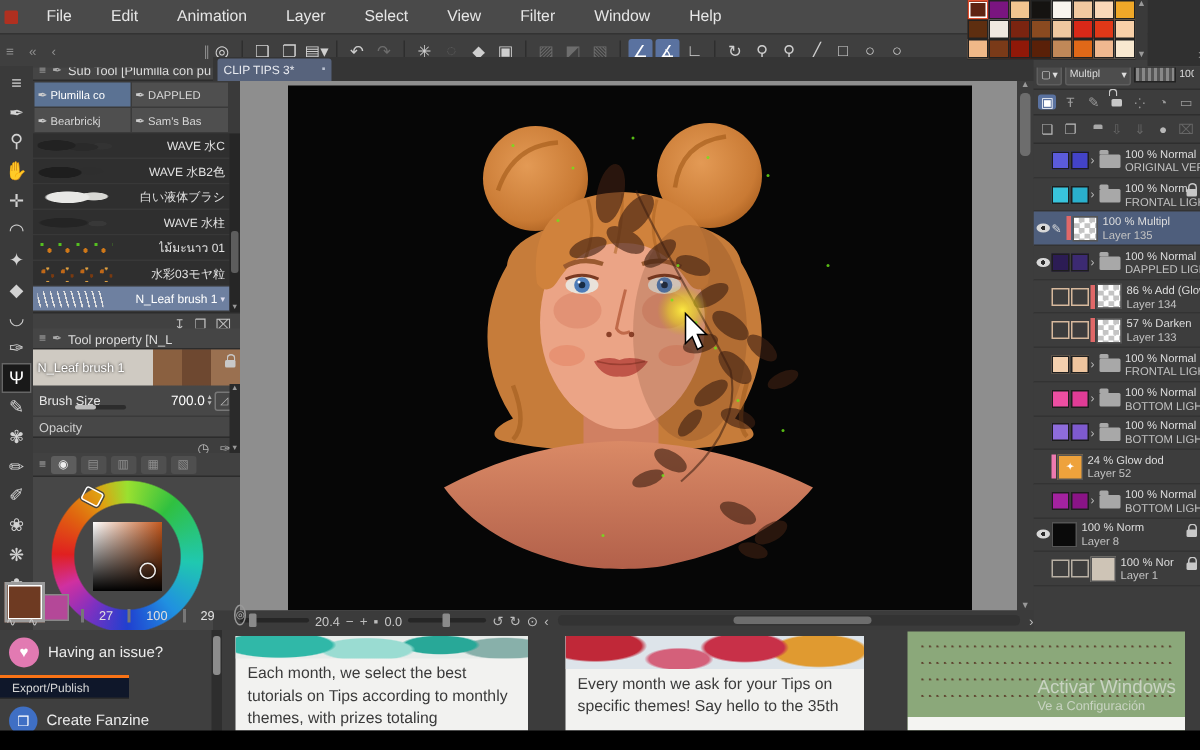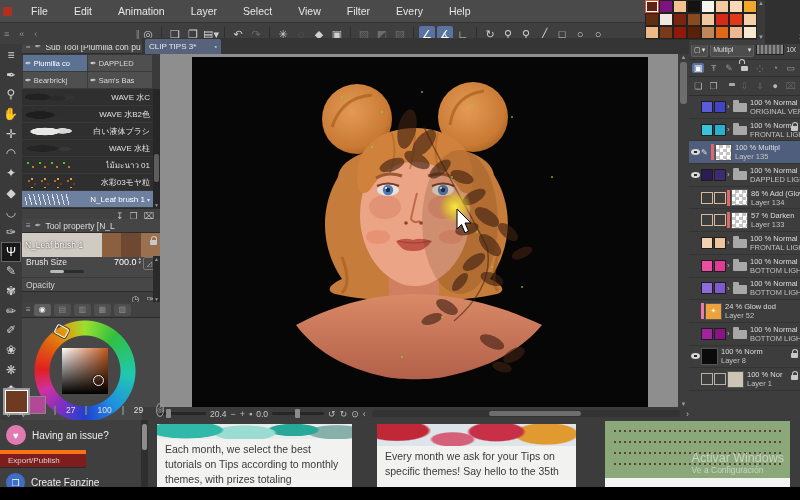--- a/index.html
+++ b/index.html
@@ -56,21 +56,21 @@
   .pv-script{background:repeating-linear-gradient(75deg,transparent 0 1.5px,#e0e0e0 1.5px 2.5px,transparent 2.5px 4.5px);width:44px}
   .lscroll{width:7px;background:#262626;position:relative}
   .lscroll .th{position:absolute;left:1px;right:1px;top:55%;height:28px;background:#5d5d5d;border-radius:2px}
   .lscroll .dn{position:absolute;bottom:0;left:0;right:0;text-align:center;font-size:5px;color:#999}
   .stfooter{height:14px;background:#414141;display:flex;justify-content:flex-end;align-items:center;gap:6px;padding-right:6px;font-size:9px;color:#c0c0c0;border-top:1px solid #2c2c2c}
   
   .toolprop{left:22px;top:219px;width:138px;height:83px}
   .tpreview{height:24px;margin:0;position:relative;background:linear-gradient(90deg,#cfcac2 0 58%,#8a6040 58% 72%,#6e4830 72% 86%,#9a7050 86%);display:flex;align-items:center}
   .tpreview .nm{font-size:8.5px;color:#fff;text-shadow:0 0 2px #000;padding-left:3px}
   .tpreview .lk{position:absolute;right:3px;top:7px}
-  .tprow{display:flex;align-items:flex-start;height:20px;padding:0 4px;font-size:8.5px;color:#e8e8e8;gap:1px}
+  .tprow{display:flex;align-items:center;height:20px;padding:0 4px;font-size:8.5px;color:#e8e8e8;gap:1px}
   .sizebar{position:absolute;left:28px;top:13px;width:34px;height:3px;background:#2c2c2c;border-radius:2px}
   .sizebar i{display:block;width:40%;height:100%;background:#bbb;border-radius:2px}
   .tpval{margin-left:auto;font-size:9px;color:#fff}
   .stepper{display:flex;flex-direction:column;font-size:4.5px;color:#bbb;line-height:4px}
   .sqbtn{width:11px;height:11px;border:1px solid #777;border-radius:2px;font-size:7px;color:#bbb;display:flex;align-items:center;justify-content:center}
   .oprow{height:13px;display:flex;align-items:center;padding:0 4px;font-size:8.5px;color:#cfcfcf;background:#474747;border-top:1px solid #3a3a3a}
   .tpfooter{height:13px;background:#3e3e3e;display:flex;justify-content:flex-end;gap:7px;align-items:center;padding-right:6px;font-size:9px;color:#b8b8b8;border-top:1px solid #2c2c2c}
   .tpscroll{position:absolute;right:0;top:37px;width:7px;height:46px;background:#2a2a2a;color:#999;font-size:5px;display:flex;flex-direction:column;justify-content:space-between;align-items:center}
   
   .wheelpanel{left:22px;top:302px;width:138px;height:118px;background:#474747;z-index:2;overflow:hidden}
@@ -136,21 +136,21 @@
   .ltext{flex:1;overflow:hidden;line-height:9px;padding-left:2px}
   .ltext .l1{font-size:7.5px;color:#dedede;white-space:nowrap}
   .ltext .l2{font-size:7.5px;color:#c2c2c2;white-space:nowrap}
   .lock{width:7px;height:5px;background:#c8c8c8;position:absolute;right:2px;top:7px;border-radius:1px}
   .lock::before{content:"";position:absolute;top:-4px;left:1px;width:4px;height:4px;border:1.2px solid #c8c8c8;border-bottom:none;border-radius:3px 3px 0 0}
   
   .bottomleft{left:0;top:420px;width:148px;height:80px;background:#3f3f3f;z-index:5}
   .blrow{display:flex;align-items:center;gap:6px;padding:5px 6px;font-size:10px;color:#ececec}
   .heartcirc{width:20px;height:20px;border-radius:50%;background:#e27ab2;display:flex;align-items:center;justify-content:center;color:#fff;font-size:10px;flex:0 0 auto}
   .bookcirc{width:19px;height:19px;border-radius:50%;background:#3f6fc4;display:flex;align-items:center;justify-content:center;color:#fff;font-size:9px;flex:0 0 auto}
-  .exphead{background:#7f1d1d;border-top:4px solid #f97316;border-bottom:1px solid #2a2a2a;font-size:8px;color:#d6d6d6;padding:2px 8px;width:70px}
+  .exphead{background:#0f172a;border-top:2px solid #f97316;border-bottom:1px solid #2a2a2a;font-size:8px;color:#d6d6d6;padding:2px 8px;width:70px}
   .blscroll{position:absolute;right:0;top:0;width:7px;height:80px;background:#2e2e2e}
   .blscroll i{position:absolute;left:1px;right:1px;top:4px;height:26px;background:#8c8c8c;border-radius:2px;display:block}
   .bstrip{left:148px;top:420px;width:652px;height:80px;background:#3c3c3c;z-index:5}
   .card{position:absolute;top:4px;height:63px;background:#f2f2f0;overflow:hidden}
   .card .chead{width:100%}
   .card p{margin:3px 8px;font-size:10.5px;line-height:15px;color:#3a3a3a}
   .card1{left:9px;width:195px}
   .card1 .chead{height:15px;background:radial-gradient(ellipse 30% 90% at 15% 40%,#30b8a8 60%,transparent 65%),radial-gradient(ellipse 25% 80% at 45% 60%,#9adcd2 60%,transparent 66%),radial-gradient(ellipse 22% 70% at 70% 40%,#28a898 55%,transparent 62%),radial-gradient(ellipse 25% 80% at 92% 55%,#88b0aa 55%,transparent 62%),#e8ecea}
   .card2{left:229px;width:199px}
   .card2 .chead{height:22px;background:radial-gradient(ellipse 28% 80% at 10% 30%,#c02838 55%,transparent 62%),radial-gradient(ellipse 20% 60% at 38% 70%,#d4607a 50%,transparent 58%),radial-gradient(ellipse 24% 75% at 60% 35%,#c83048 55%,transparent 62%),radial-gradient(ellipse 26% 80% at 85% 45%,#e09a30 58%,transparent 64%),#dde4ea}
@@ -170,21 +170,21 @@
 <div class="abs menubar">
   <span class="appicon"></span>
   <span class="menu-items">
       <span class="menu-item">File</span>
       <span class="menu-item">Edit</span>
       <span class="menu-item">Animation</span>
       <span class="menu-item">Layer</span>
       <span class="menu-item">Select</span>
       <span class="menu-item">View</span>
       <span class="menu-item">Filter</span>
-      <span class="menu-item">Every</span>
+      <span class="menu-item">Window</span>
       <span class="menu-item">Help</span>
     </span>
 </div>
 
 <div class="abs toolbar">
   <span class="tb-left">
       <span>≡</span>
       <span>«</span>
       <span>‹</span>
       <span style="margin-left:auto">∥</span>

